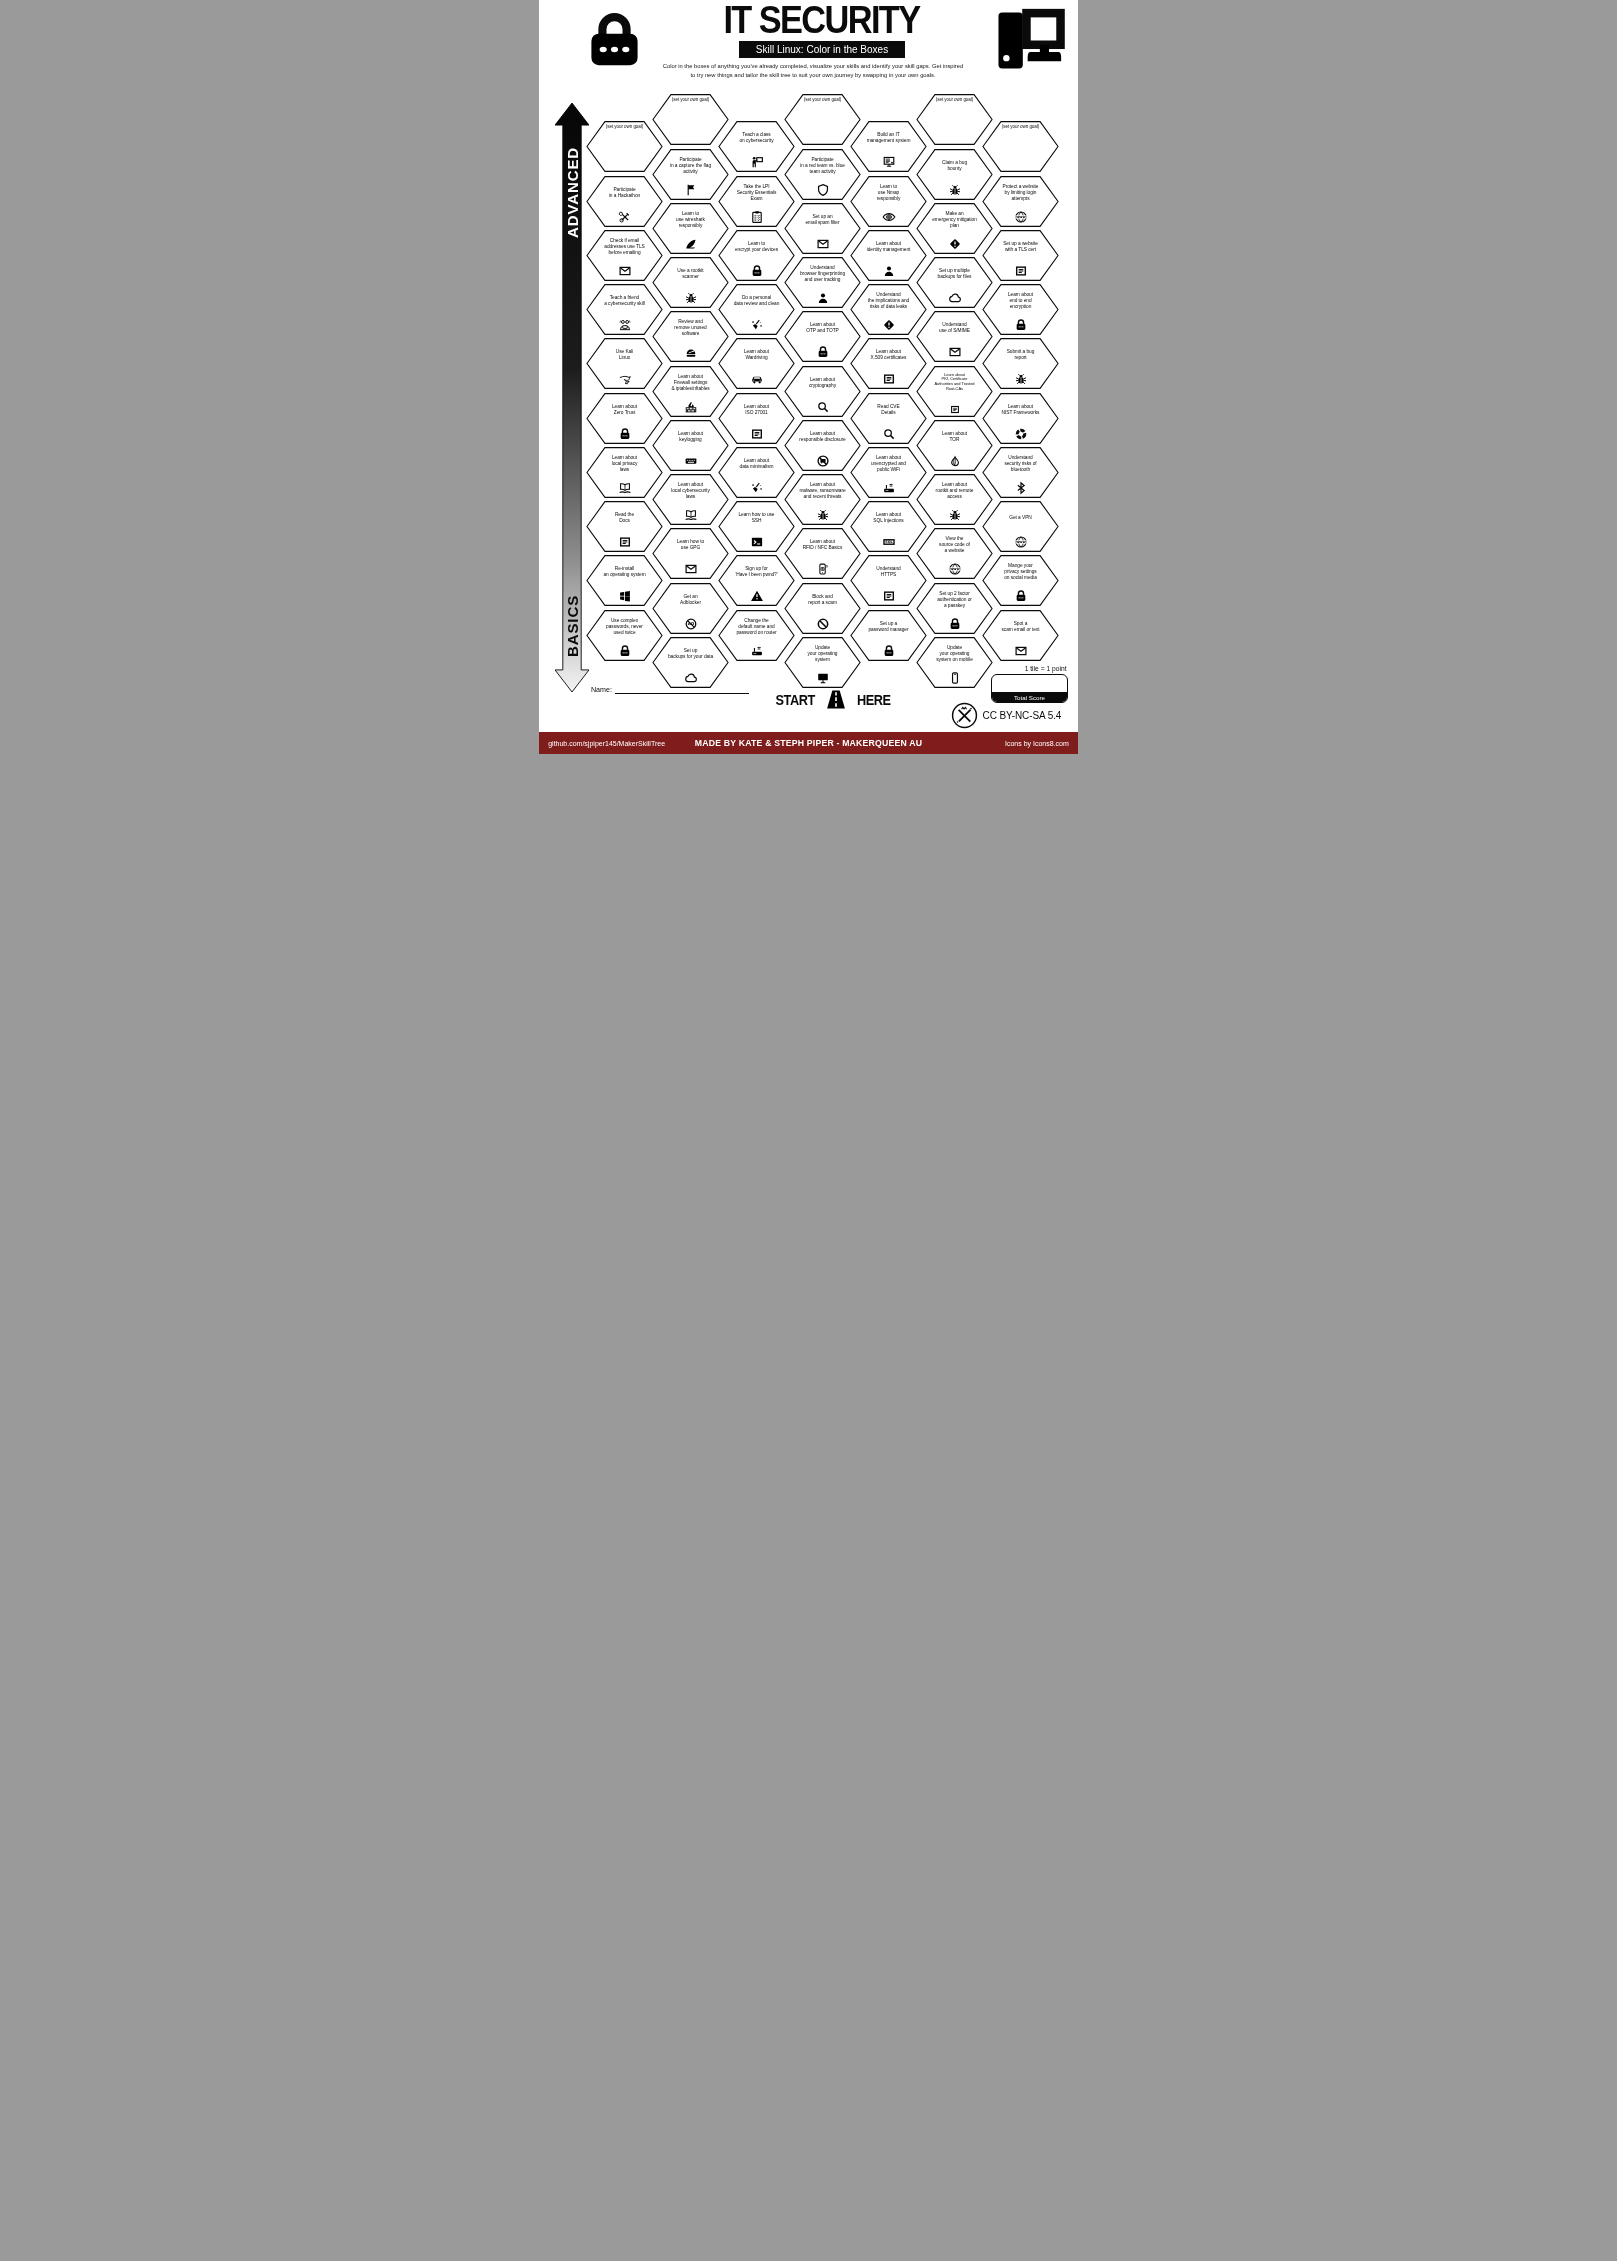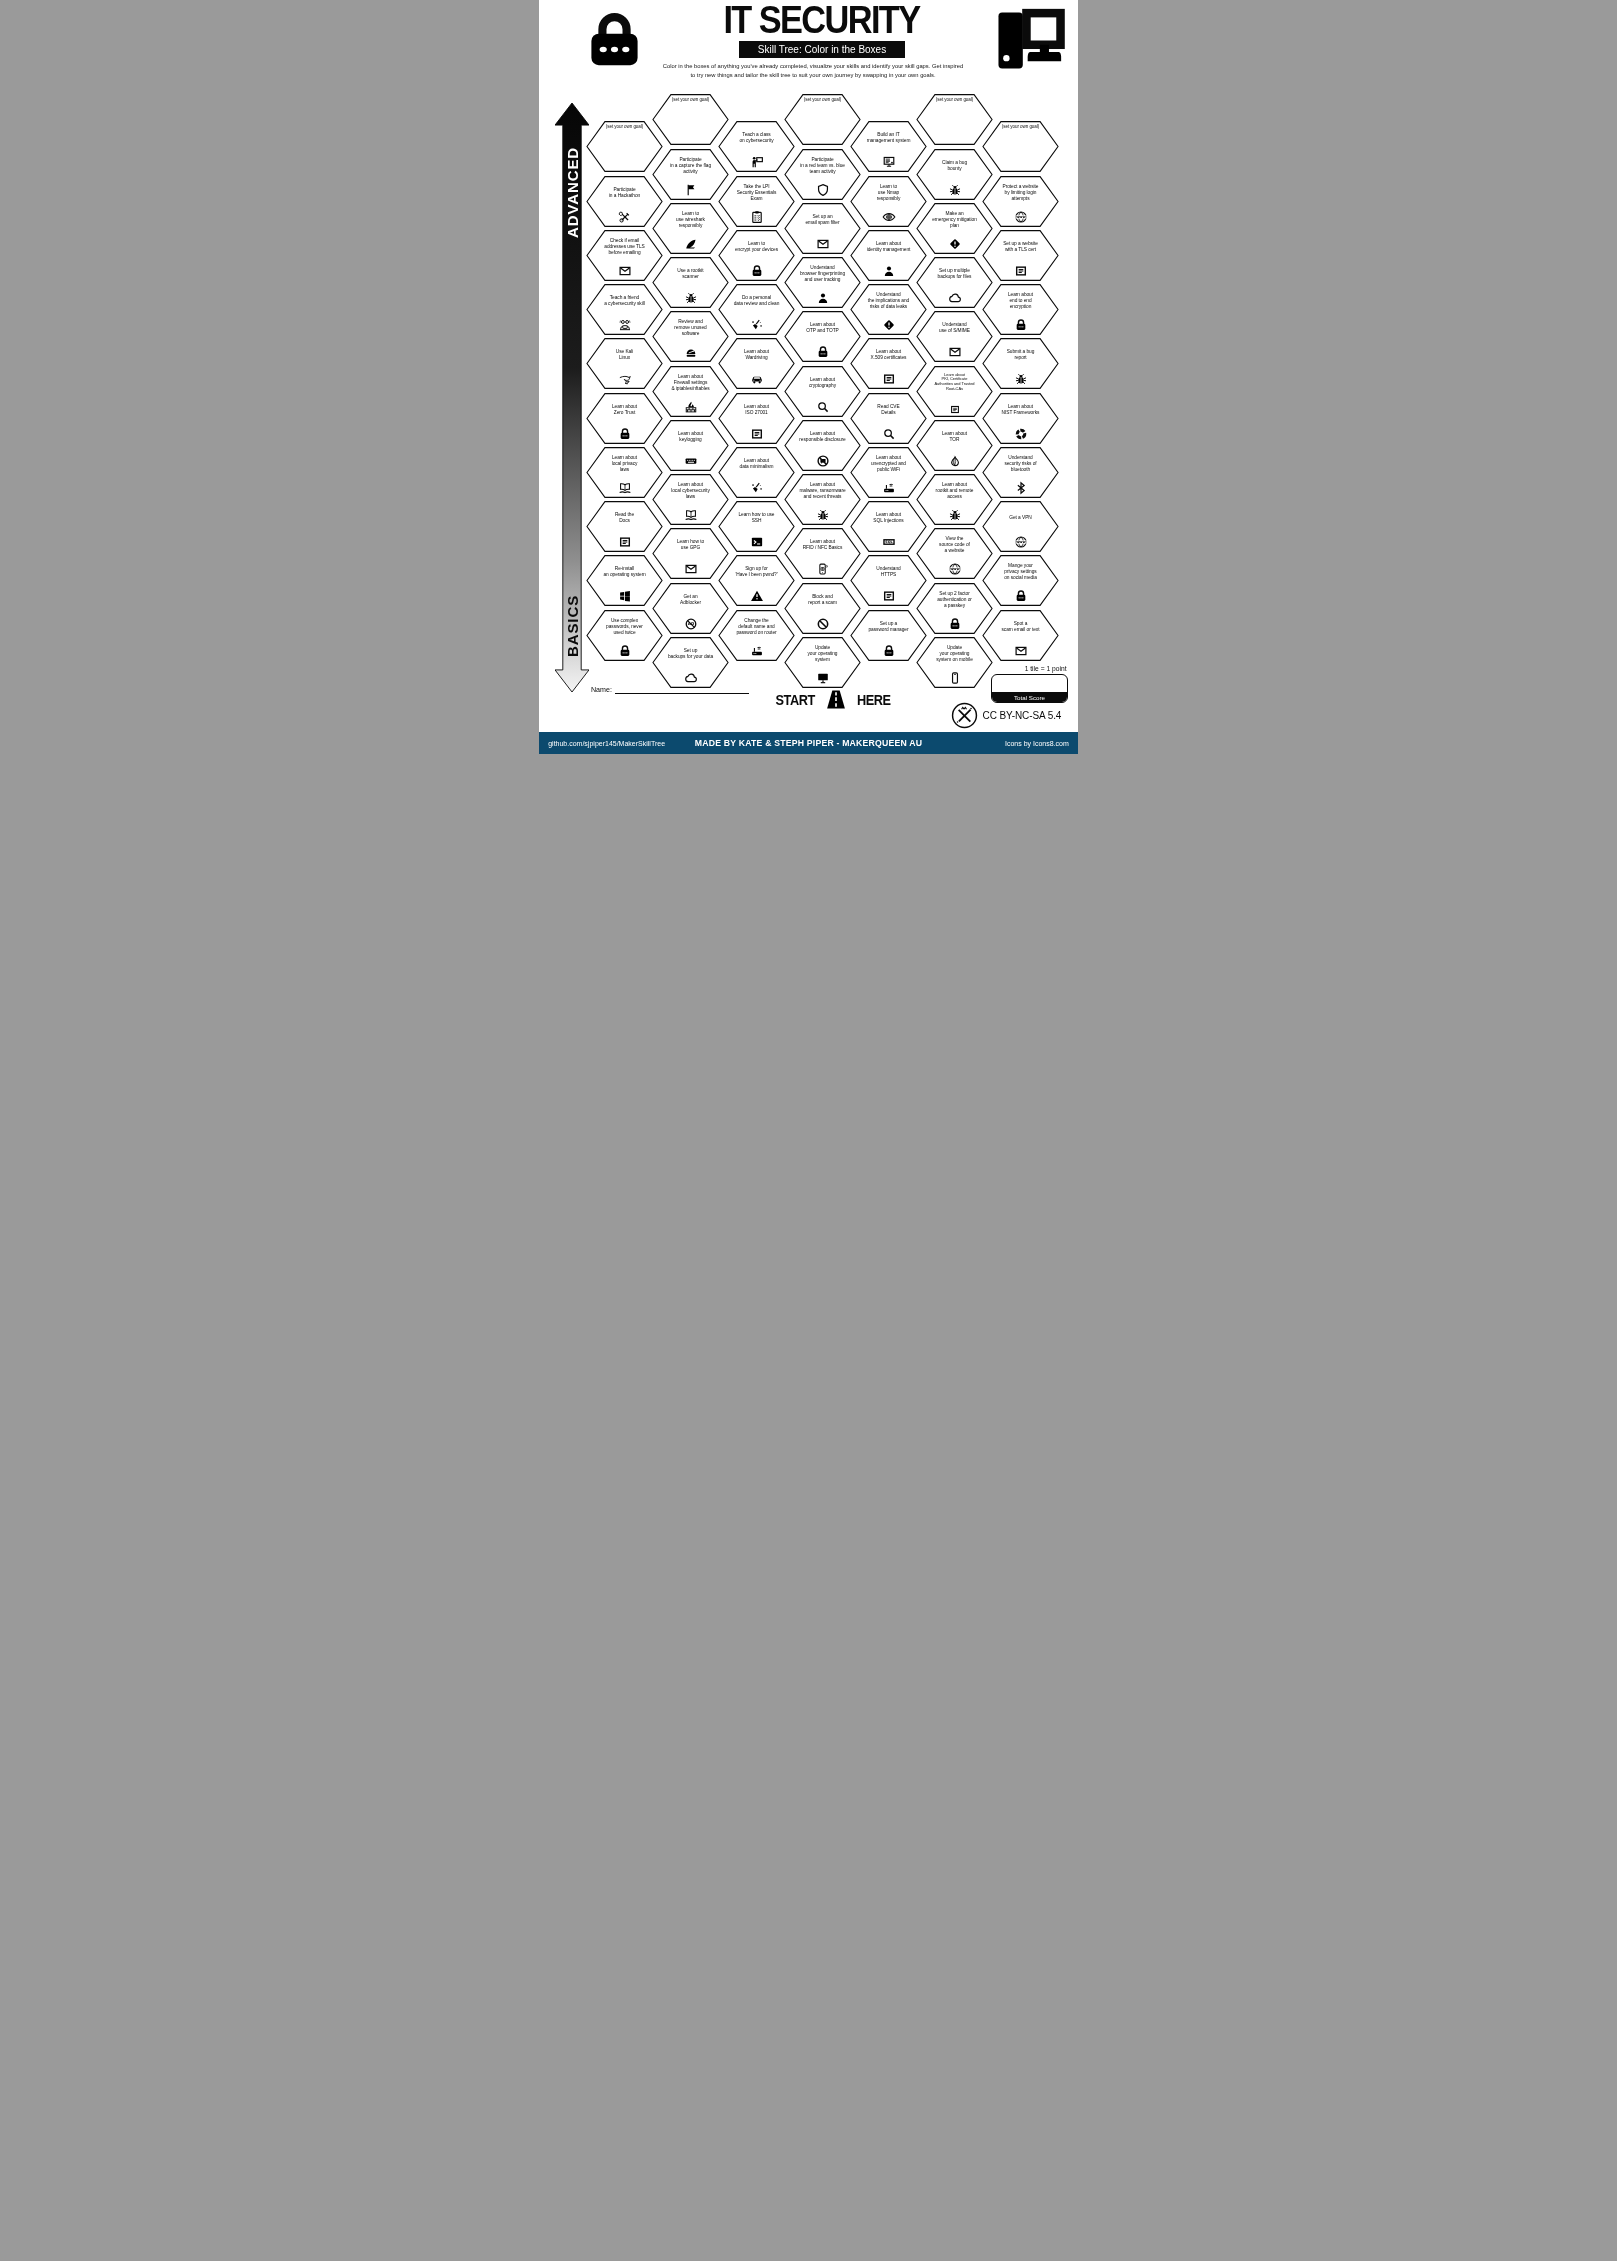--- a/index.html
+++ b/index.html
@@ -41,21 +41,21 @@
   .name-line{width:134px;height:8.3px;border-bottom:1px solid #0b0b0b;}
   .tile-note{position:absolute;right:11.5px;top:665px;font-size:6.7px;}
   .score-box{position:absolute;left:452px;top:674px;width:75px;height:27px;border:1.2px solid #0b0b0b;
          border-radius:6px;overflow:hidden;background:#fff;}
   .score-band{position:absolute;left:0;right:0;bottom:0;height:10px;background:#0b0b0b;color:#fff;
          display:flex;align-items:center;justify-content:center;font-size:6.2px;}
   .license-row{position:absolute;left:412px;top:701px;height:28px;display:flex;align-items:center;gap:4.6px;}
   .maker-badge{width:27px;height:27px;}
   .license-text{font-size:10px;letter-spacing:-0.1px;}
   
-  .footer{position:absolute;left:0;right:0;bottom:0;height:22px;background:#0c4a6e;color:#fff;
+  .footer{position:absolute;left:0;right:0;bottom:0;height:22px;background:#7f1d1d;color:#fff;
          display:flex;align-items:center;padding-left:10px;}
   .footer-left{position:absolute;left:9.2px;font-size:7px;}
   .footer-center{position:absolute;left:0;right:0;text-align:center;font-size:8.7px;font-weight:600;
          letter-spacing:0.2px;}
   .footer-right{position:absolute;right:9.2px;font-size:7px;}
   .defs-holder{position:absolute;width:0;height:0;overflow:hidden;}
 </style>
 </head>
 <body>
 
@@ -324,21 +324,21 @@
           <circle cx="5.8" cy="17.8" r=".7"></circle>
         </symbol>
   </defs>
     </svg>
 
   <svg class="brand-lock" viewBox="0 0 138 152" width="63" height="70">
       <use href="#sym-header-lock" width="138" height="152"></use>
     </svg>
   <div class="title">IT SECURITY</div>
   <div class="subtitle-box">
-    <span>Skill Tree: Color in the Boxes</span>
+    <span>Skill Linux: Color in the Boxes</span>
   </div>
   <div class="description">Color in the boxes of anything you've already completed, visualize your skills and identify your skill gaps.  Get inspired
 to try new things and tailor the skill tree to suit your own journey by swapping in your own goals.</div>
   <svg class="brand-computer" viewBox="0 0 158 158" width="73" height="73">
       <use href="#sym-desktop-computer" width="158" height="158"></use>
     </svg>
 
   <svg class="level-arrow" viewBox="0 0 74 1280" preserveAspectRatio="none">
     <polygon points="37,0 74,48 57,48 57,1232 74,1232 37,1280 0,1232 17,1232 17,48 0,48" fill="url(#arrow-grad)" stroke="#0b0b0b" stroke-width="2"></polygon>
   </svg>

